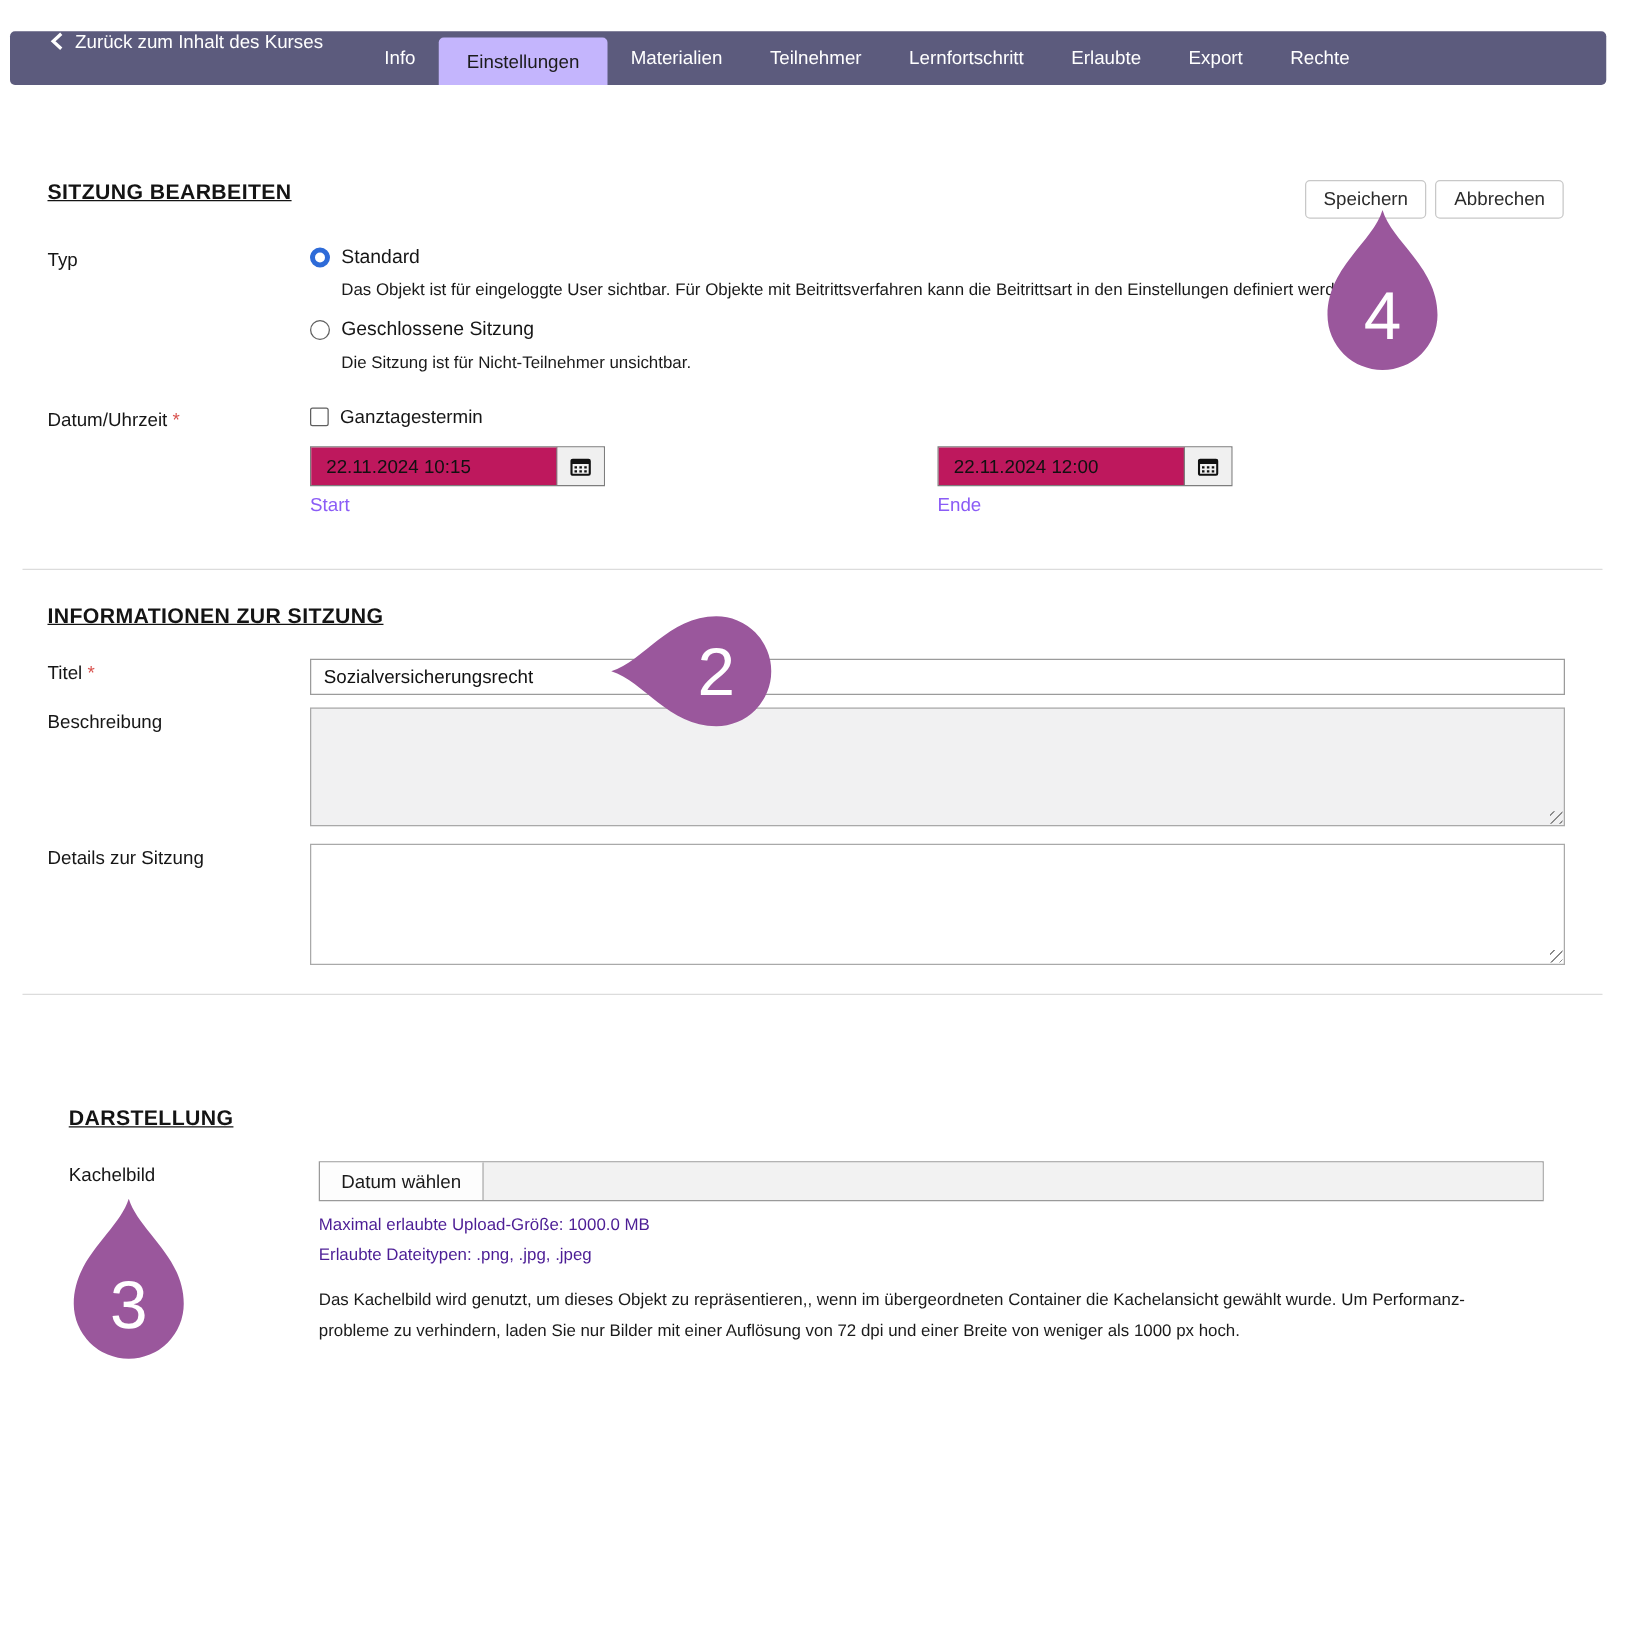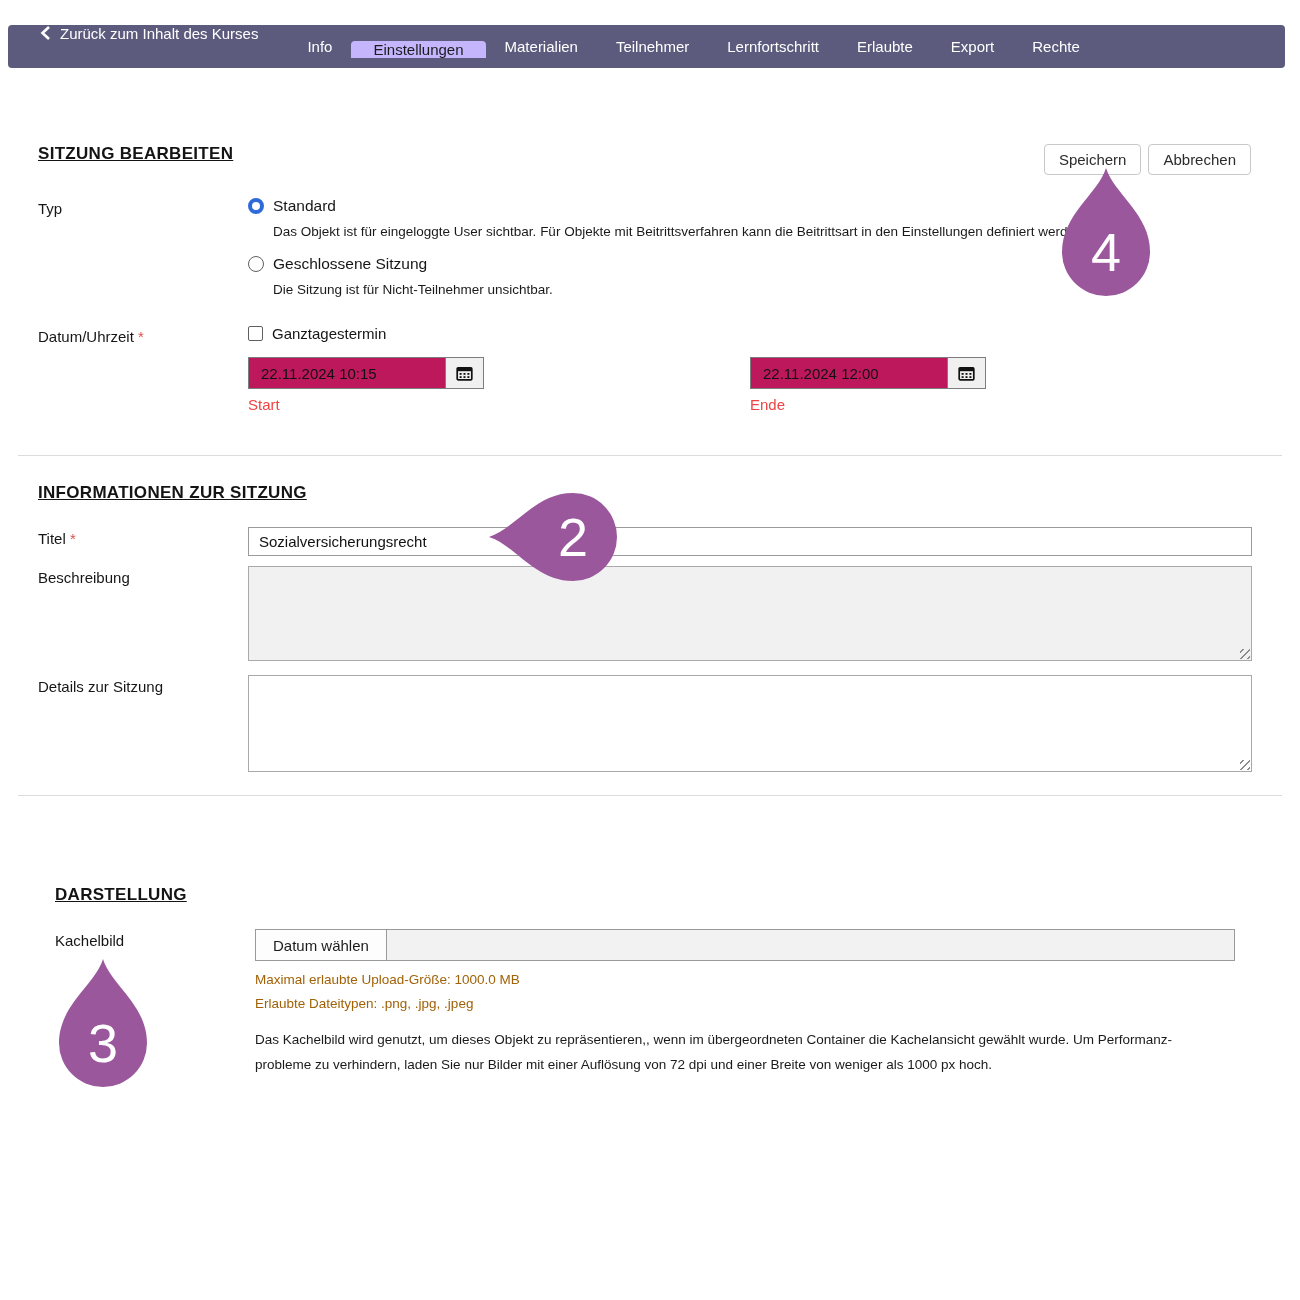--- a/index.html
+++ b/index.html
@@ -5,21 +5,21 @@
   * { box-sizing: border-box; margin: 0; padding: 0; }
   html,body { width:1300px; height:1300px; background:#fff;
     font-family:"Liberation Sans", sans-serif; color:#161616; }
   body { position:relative; overflow:hidden; }
 
   
   .tabbar { position:absolute; left:8px; top:25px; width:1277px; height:43px;
     background:#5c5b7d; border-radius:4px; display:flex; align-items:stretch;
     font-size:15px; color:#fff; }
   .back-link { display:flex; align-items:flex-start; gap:9px; padding:0 20px 0 32px; cursor:pointer; }
-  .tabs { display:flex; margin-left:10px;align-items:center; }
+  .tabs { display:flex; margin-left:10px; }
   .tab { display:flex; align-items:center; padding:0 19px; cursor:pointer; white-space:nowrap; }
   .tab.active { background:#c4b5fd; color:#1b1b1b; margin-top:5px; border-radius:4px 4px 0 0; padding:0 22px; }
 
   
   .sec { position:absolute; left:0; width:1300px; }
   h2 { font-size:17px; font-weight:700; color:#141414; letter-spacing:.3px;text-decoration:underline; }
   .hdr-row { display:flex; justify-content:space-between; align-items:flex-start;
     padding:4px 49px 0 38px; }
   .btns { display:flex; gap:7px; }
   .btn { font-size:15px; color:#2c2c2c; background:#fff; border:1px solid #c8c8c8;
@@ -35,36 +35,36 @@
   .radio.on { border:4.5px solid #2e6bd8; }
   .radio.off { border:1px solid #5f5f5f; }
   .opt-desc { font-size:13.5px; margin:9px 0 0 25px; color:#1a1a1a; }
   .checkbox { width:15px; height:15px; border:1px solid #5f5f5f; border-radius:2px; background:#fff; flex:0 0 15px; }
   .dates { display:flex; margin-top:15px; }
   .dategroup { width:502px; }
   .datebox { display:inline-flex; border:1px solid #7d7d7d; height:32px; }
   .dateval { width:197px; background:#be185d; display:flex; align-items:center;
     padding:0 12px; font-size:15px; color:#111; border-right:1px solid #7d7d7d; }
   .dateaddon { width:37px; background:#f0f0f0; display:flex; align-items:center; justify-content:center; cursor:pointer; }
-  .sublabel { font-size:15px; margin-top:7px; color:#ef4444; }
+  .sublabel { font-size:15px; margin-top:7px; color:#8b5cf6; }
   .divider { position:absolute; left:18px; width:1264px; height:1px; background:#dcdcdc; }
 
   .text-input { width:1004px; height:29px; border:1px solid #9b9b9b; background:#fff;
     font-size:15px; font-family:inherit; color:#111; padding:0 10px; }
   .textarea { width:1004px; border:1px solid #a9a9a9; position:relative; }
   .textarea.gray { background:#f1f1f2; height:95px; }
   .textarea.white { background:#fff; height:97px; }
   .textarea::after { content:""; position:absolute; right:1px; bottom:1px; width:10px; height:10px;
     background:repeating-linear-gradient(135deg, transparent 0 2px, #8a8a8a 2px 3px, transparent 3px 5px); }
 
   .filewidget { display:inline-flex; width:980px; height:32px; border:1px solid #9a9a9a; }
   .filebtn { background:#fdfdfd; border-right:1px solid #9a9a9a; display:flex; align-items:center;
     padding:0 17px; font-size:15px; color:#1b1b1b; cursor:pointer; white-space:nowrap; }
   .fileval { flex:1; background:#f2f2f2; }
-  .help { font-size:13.5px; color:#a16207; }
+  .help { font-size:13.5px; color:#4c1d95; }
   .note { font-size:13.5px; color:#1a1a1a; line-height:1.85; margin-top:17px; }
 
   
   .marker { position:absolute; z-index:50; }
   .marker svg text { font-family:"Liberation Sans", sans-serif; fill:#fff; font-size:54px; }
 </style>
 </head>
 <body>
 
 <div class="tabbar">

